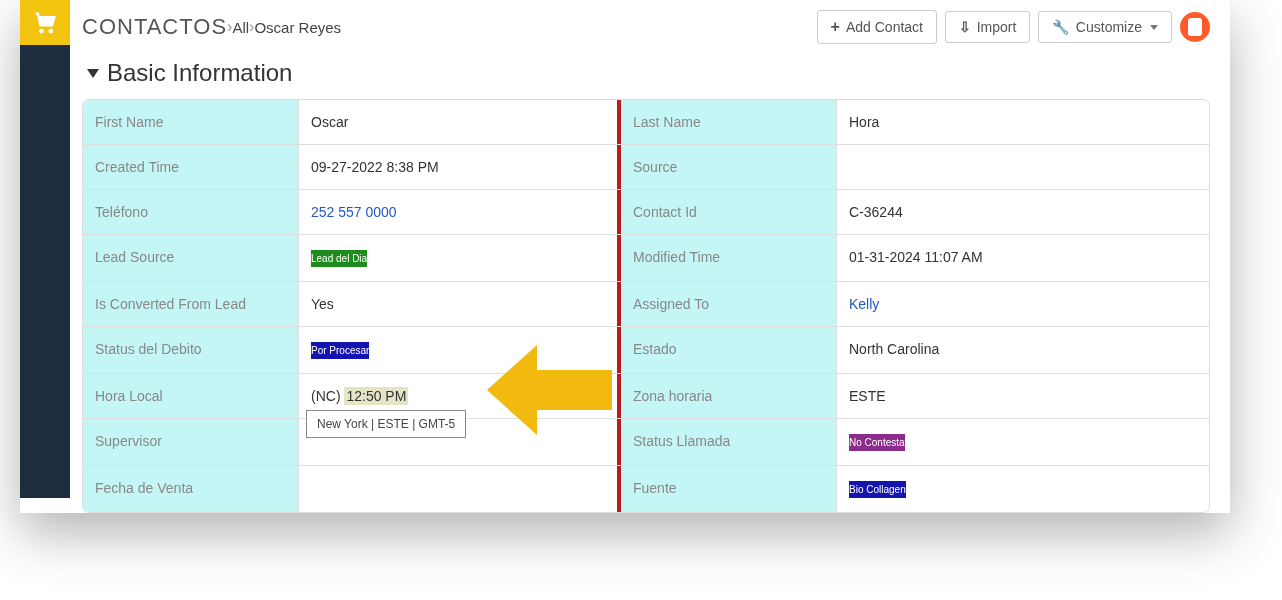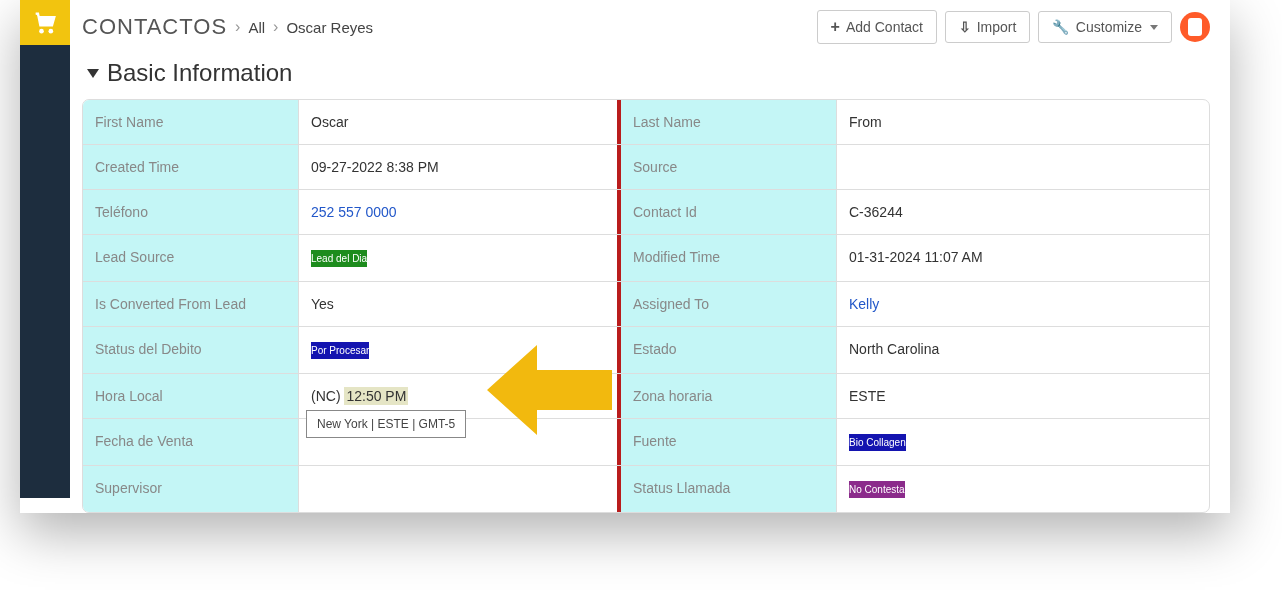--- a/index.html
+++ b/index.html
@@ -40,21 +40,20 @@
     }
     .header-row {
       display: flex;
       align-items: center;
       justify-content: space-between;
       padding-bottom: 15px;
     }
     .breadcrumb {
       display: flex;
       align-items: center;
-      gap: 8px;
       font-size: 15px;
       color: #555;
     }
     .breadcrumb-title {
       font-family: 'Arial Narrow', Arial, sans-serif;
       font-size: 22px;
       font-weight: 400;
       color: #555;
       letter-spacing: 1px;
       text-transform: uppercase;
@@ -228,21 +227,21 @@
       <span class="tri-down"></span>
       <span>Basic Information</span>
     </div>
 
     <div class="info-table">
 
       <div class="row">
         <div class="cell-label">First Name</div>
         <div class="cell-value">Oscar</div>
         <div class="cell-label">Last Name</div>
-        <div class="cell-value last">From</div>
+        <div class="cell-value last">Hora</div>
       </div>
 
       <div class="row">
         <div class="cell-label">Created Time</div>
         <div class="cell-value">09-27-2022 8:38 PM</div>
         <div class="cell-label">Source</div>
       </div>
 
       <div class="row">
         <div class="cell-label">Teléfono</div>
@@ -276,33 +275,33 @@
         <div class="cell-label">Hora Local</div>
         <div class="cell-value">
           <span>(NC) </span><span class="hl-time">12:50 PM</span>
           <div class="tooltip-box">New York | ESTE | GMT-5</div>
         </div>
         <div class="cell-label">Zona horaria</div>
         <div class="cell-value last">ESTE</div>
       </div>
 
       <div class="row">
+        <div class="cell-label">Supervisor</div>
+        <div class="cell-value"></div>
+        <div class="cell-label">Status Llamada</div>
+        <div class="cell-value last"><span class="badge badge-purple">No Contesta</span></div>
+      </div>
+
+      <div class="row">
         <div class="cell-label">Fecha de Venta</div>
         <div class="cell-value"></div>
         <div class="cell-label">Fuente</div>
         <div class="cell-value last"><span class="badge badge-royal">Bio Collagen</span></div>
       </div>
 
-      <div class="row">
-        <div class="cell-label">Supervisor</div>
-        <div class="cell-value"></div>
-        <div class="cell-label">Status Llamada</div>
-        <div class="cell-value last"><span class="badge badge-purple">No Contesta</span></div>
-      </div>
-
     </div>
   </div>
 
   <svg class="arrow-annotation" width="130" height="110">
     <polygon points="0,55 50,10 50,35 125,35 125,75 50,75 50,100" fill="#f2b90e"></polygon>
   </svg>
 
 </div>
 
 </body></html>

